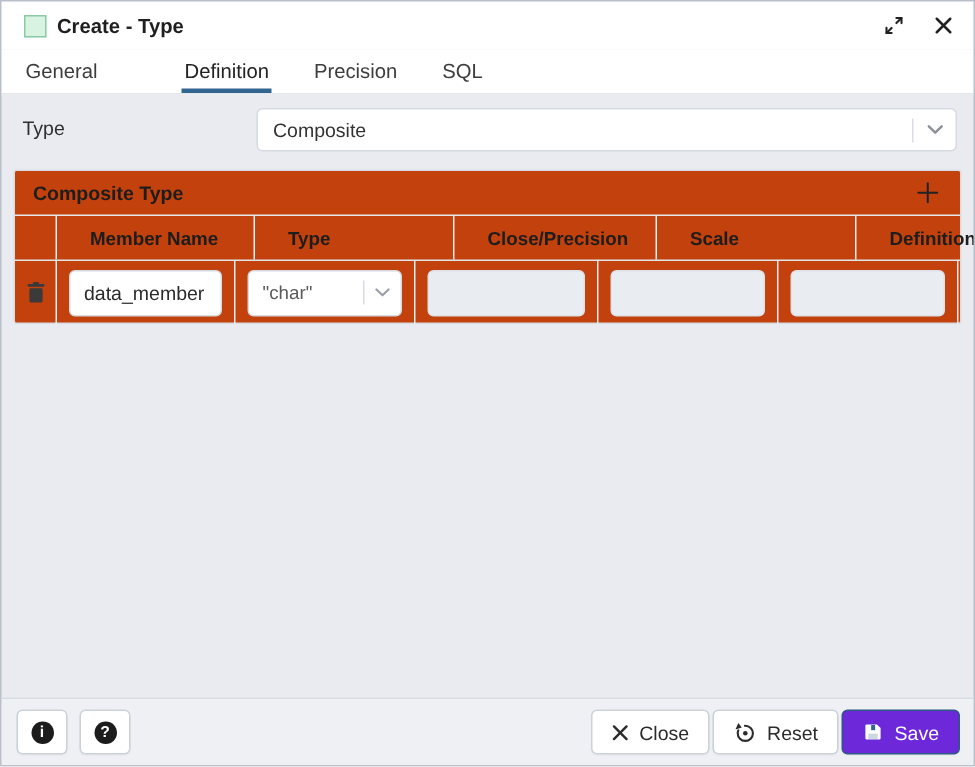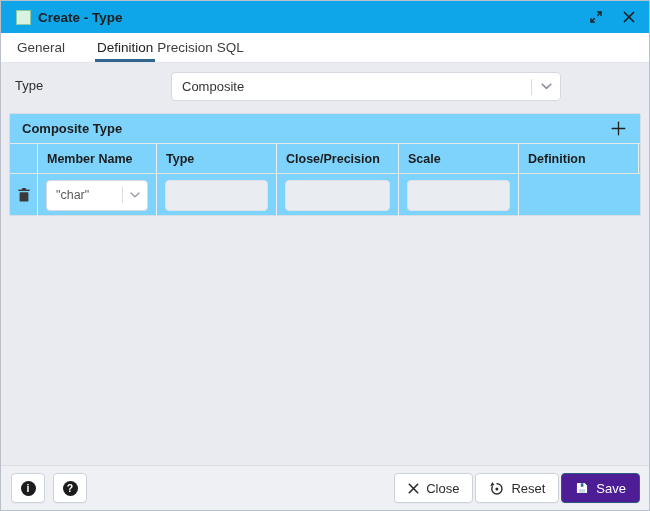--- a/index.html
+++ b/index.html
@@ -1,55 +1,55 @@
 <!DOCTYPE html>
 <html><head>
 <meta charset="utf-8">
 <style>
   html,body{margin:0;padding:0;background:#fff;}
   .dialog{position:relative;width:650px;height:511px;box-sizing:border-box;
     background:#e9ebf0;border:1px solid #b9c0ca;overflow:hidden;
     font-family:"Liberation Sans",sans-serif;-webkit-font-smoothing:antialiased;}
 
   
-  .titlebar{position:absolute;top:0;left:0;right:0;height:32px;background:#0ea5e9;
+  .titlebar{position:absolute;top:0;left:0;right:0;height:32px;background:#ffffff;
     display:flex;align-items:center;padding:16px 12px;box-sizing:border-box;}
   .title-icon{width:13px;height:13px;background:#d9f3e2;border:1px solid #8acba5;
     margin:0 7px 0 3px;flex:0 0 auto;}
   .title{font-weight:bold;font-size:13.5px;color:#1e1e1e;}
   .titlebar-controls{margin-left:auto;display:flex;align-items:center;gap:16px;}
   .tb-btn{background:none;border:none;padding:2px;cursor:pointer;display:flex;align-items:center;}
 
   
   .tabbar{position:absolute;top:32px;left:0;right:0;height:30px;background:#fff;
     border-bottom:1px solid #e3e6eb;display:flex;align-items:stretch;
-    padding-left:14px;box-sizing:border-box;}
+    padding-left:14px;gap:26px;box-sizing:border-box;}
   .tab{display:flex;align-items:center;font-size:13.5px;color:#3d3d3d;
     border-bottom:3px solid transparent;padding:2px 2px 0 2px;cursor:pointer;}
   .tab.active{border-bottom-color:#326690;color:#222;margin-left:28px;}
 
   
   .field-label{position:absolute;left:14px;top:77px;font-size:13px;color:#2f2f2f;}
   .select{display:flex;align-items:center;background:#fff;border:1px solid #d5dae1;
     border-radius:4px;box-sizing:border-box;padding-left:10px;font-size:13px;color:#333;cursor:pointer;}
   .select .value{flex:1;white-space:nowrap;overflow:hidden;}
   .select .sep{width:1px;height:16px;background:#d9dde3;flex:0 0 auto;}
   .select .chev{width:28px;display:flex;justify-content:center;align-items:center;flex:0 0 auto;}
-  .type-select{position:absolute;left:170px;top:71px;width:390px;height:29px;}
-
-  
-  .panel{position:absolute;left:8px;top:112px;width:632px;height:103px;background:#7dd3fc;
+  .type-select{position:absolute;left:170px;top:71px;width:467px;height:29px;}
+
+  
+  .panel{position:absolute;left:8px;top:112px;width:632px;height:103px;background:#c2410c;
     border:1px solid #d8dce3;border-radius:2px;box-sizing:border-box;}
   .panel-header{height:30px;display:flex;align-items:center;padding:0 10px 0 12px;
     border-bottom:1px solid #e6e9ee;box-sizing:border-box;}
   .panel-title{font-size:13px;font-weight:bold;color:#1d1d1d;flex:1;}
   .add-btn{background:none;border:none;padding:2px 4px;cursor:pointer;display:flex;align-items:center;}
 
   .gridhead,.gridrow{display:grid;grid-template-columns:28px 119px 120px 122px 120px 120px 1fr;}
-  .gridhead{height:29px;border-bottom:1px solid #e2e5ea;}
+  .gridhead{height:29px;border-bottom:1px solid #e2e5ea;gap:13px;}
   .gridhead .cell{display:flex;align-items:center;padding-left:9px;font-size:12.5px;
     font-weight:bold;color:#1d1d1d;border-right:1px solid #eceef2;box-sizing:border-box;
     white-space:nowrap;overflow:hidden;}
   .gridhead .cell.gutter,.gridrow .cell.gutter{border-right:none;padding:0;}
   .gridrow{height:42px;}
   .gridrow .cell{border-right:1px solid #eceef2;display:flex;align-items:center;
     justify-content:center;box-sizing:border-box;}
   .txt{width:calc(100% - 16px);height:31px;border:1px solid #d5dae1;border-radius:4px;
     box-sizing:border-box;font-size:13px;color:#2b2b2b;padding:0 9px;background:#fff;
     font-family:inherit;outline:none;}
@@ -60,21 +60,21 @@
   
   .footer{position:absolute;left:0;right:0;bottom:0;height:45px;background:#eef0f4;
     border-top:1px solid #d8dce3;display:flex;align-items:center;box-sizing:border-box;
     padding:0 9px 0 10px;}
   .footer-left{display:flex;gap:8px;}
   .footer-right{margin-left:auto;display:flex;gap:2px;}
   .btn{height:30px;display:inline-flex;align-items:center;justify-content:center;gap:7px;
     background:#fff;border:1px solid #ccd2da;border-radius:4px;font-size:13px;color:#2b2b2b;
     padding:0 13px;font-family:inherit;cursor:pointer;box-shadow:0 1px 1px rgba(0,0,0,0.03);}
   .btn.icon-only{width:34px;padding:0;}
-  .btn.primary{background:#4c1d95;border-color:#2a5a80;color:#fff;}
+  .btn.primary{background:#6d28d9;border-color:#2a5a80;color:#fff;}
   .circle-glyph{width:15px;height:15px;border-radius:50%;background:#1c1c1c;color:#fff;
     font-size:10.5px;font-weight:bold;display:flex;align-items:center;justify-content:center;line-height:1;}
   svg{display:block;}
 </style>
 </head>
 <body>
 
 <div class="dialog">
 
   <div class="titlebar">
@@ -149,20 +149,23 @@
           <span>
             <svg width="12" height="14" viewBox="0 0 12 14" fill="#3a3a3a">
               <rect x="4" y="0" width="4" height="2.2" rx="0.8"></rect>
               <rect x="0.4" y="1.4" width="11.2" height="1.7" rx="0.7"></rect>
               <rect x="1.6" y="4.2" width="8.8" height="9.4" rx="0.9"></rect>
             </svg>
           </span>
         </button>
       </div>
       <div class="cell">
+        <input class="txt" type="text" value="data_member" style="">
+      </div>
+      <div class="cell">
         <div class="select row-select">
           <span class="value">"char"</span>
           <span class="sep"></span>
           <span class="chev" style="width:24px;">
             <svg width="10" height="6" viewBox="0 0 10 6" fill="none" stroke="#9ba0a8" stroke-width="1.5" stroke-linecap="round" stroke-linejoin="round">
               <path d="M1 1 L5 4.8 L9 1"></path>
             </svg>
           </span>
         </div>
       </div>

